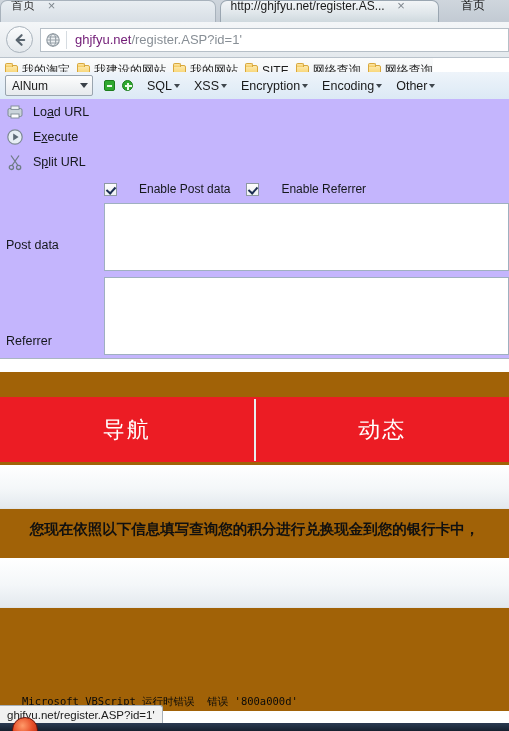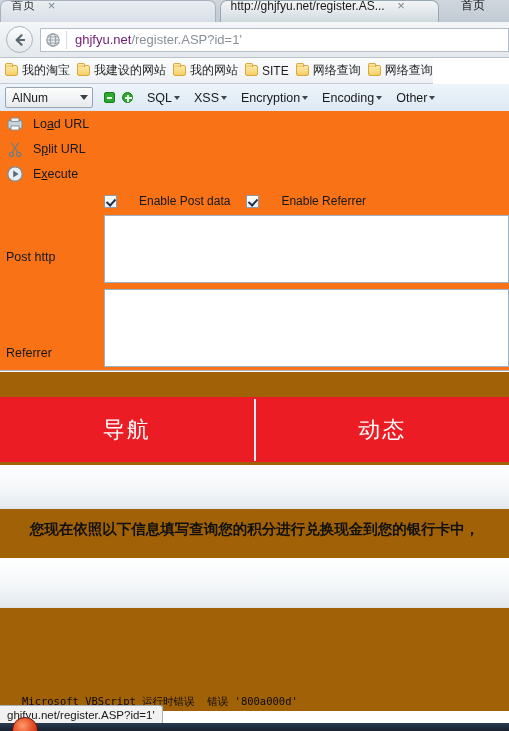--- a/index.html
+++ b/index.html
@@ -100,22 +100,22 @@
     content:''; position:absolute; left:-1px; top:-3px;
     width:6px; height:3px;
     background: linear-gradient(to bottom,#fde9ad,#f3c95d);
     border:1px solid #d9a83c; border-bottom:none;
     border-radius: 2px 2px 0 0;
   }
   .bm-label { font-size: 12px; color: #1e1e1e; margin-left: 4px; white-space: nowrap; }
 
   
   .hackbar {
-    position: absolute; left: 0; top: 84px; width: 509px; height: 287px;
-    background: #f97316;
+    position: absolute; left: 0; top: 72px; width: 509px; height: 287px;
+    background: #c4b5fd;
     border-bottom: 1px solid #a9b6c2;
   }
   .hb-toolbar {
     height: 27px; display: flex; align-items: center;
     padding-left: 5px;
     background: linear-gradient(to bottom, #eef4fa 0%, #dce9f5 100%);
   }
   .hb-select {
     width: 88px; height: 21px;
     background: linear-gradient(to bottom, #fdfdfd 0%, #e6eaed 100%);
@@ -359,48 +359,48 @@
       <div class="hb-act">
         <svg class="act-ico" viewBox="0 0 18 18">
           <rect x="2" y="5.5" width="14" height="8" rx="1.6" fill="#c9d3da" stroke="#7d8a94" stroke-width="1"></rect>
           <rect x="5" y="3" width="8" height="3.4" fill="#eef2f5" stroke="#7d8a94" stroke-width="0.9"></rect>
           <rect x="5" y="11" width="8" height="4" fill="#fdfdfd" stroke="#7d8a94" stroke-width="0.9"></rect>
         </svg>
         <span class="act-lbl"><span>Lo</span><u>a</u><span>d URL</span></span>
       </div>
       <div class="hb-act">
         <svg class="act-ico" viewBox="0 0 18 18">
+          <circle cx="9" cy="9" r="7.2" fill="#e7eef4" stroke="#7d8a94" stroke-width="1.2"></circle>
+          <path d="M7.2 5.6 L12.6 9 L7.2 12.4 Z" fill="#5c6a75"></path>
+        </svg>
+        <span class="act-lbl"><span>E</span><u>x</u><span>ecute</span></span>
+      </div>
+      <div class="hb-act">
+        <svg class="act-ico" viewBox="0 0 18 18">
           <path d="M5 2.5 L12 12.5 M13 2.5 L6 12.5" stroke="#6f7c86" stroke-width="1.3" fill="none"></path>
           <circle cx="5.4" cy="14.4" r="2.1" fill="none" stroke="#6f7c86" stroke-width="1.3"></circle>
           <circle cx="12.6" cy="14.4" r="2.1" fill="none" stroke="#6f7c86" stroke-width="1.3"></circle>
         </svg>
         <span class="act-lbl"><span>S</span><u>p</u><span>lit URL</span></span>
-      </div>
-      <div class="hb-act">
-        <svg class="act-ico" viewBox="0 0 18 18">
-          <circle cx="9" cy="9" r="7.2" fill="#e7eef4" stroke="#7d8a94" stroke-width="1.2"></circle>
-          <path d="M7.2 5.6 L12.6 9 L7.2 12.4 Z" fill="#5c6a75"></path>
-        </svg>
-        <span class="act-lbl"><span>E</span><u>x</u><span>ecute</span></span>
       </div>
     </div>
 
 
     <div class="cb-row">
       <div class="cb-item">
         <span class="cbox checked"></span>
         <span class="cb-lbl">Enable Post data</span>
       </div>
       <div class="cb-item">
         <span class="cbox checked"></span>
         <span class="cb-lbl">Enable Referrer</span>
       </div>
     </div>
 
-    <div class="hb-label" id="lbl-post">Post http</div>
+    <div class="hb-label" id="lbl-post">Post data</div>
     <div class="hb-ta" id="ta-post"></div>
 
     <div class="hb-label" id="lbl-ref">Referrer</div>
     <div class="hb-ta" id="ta-ref"></div>
 
   </div>
 </div>
 
 <div class="page">
 

